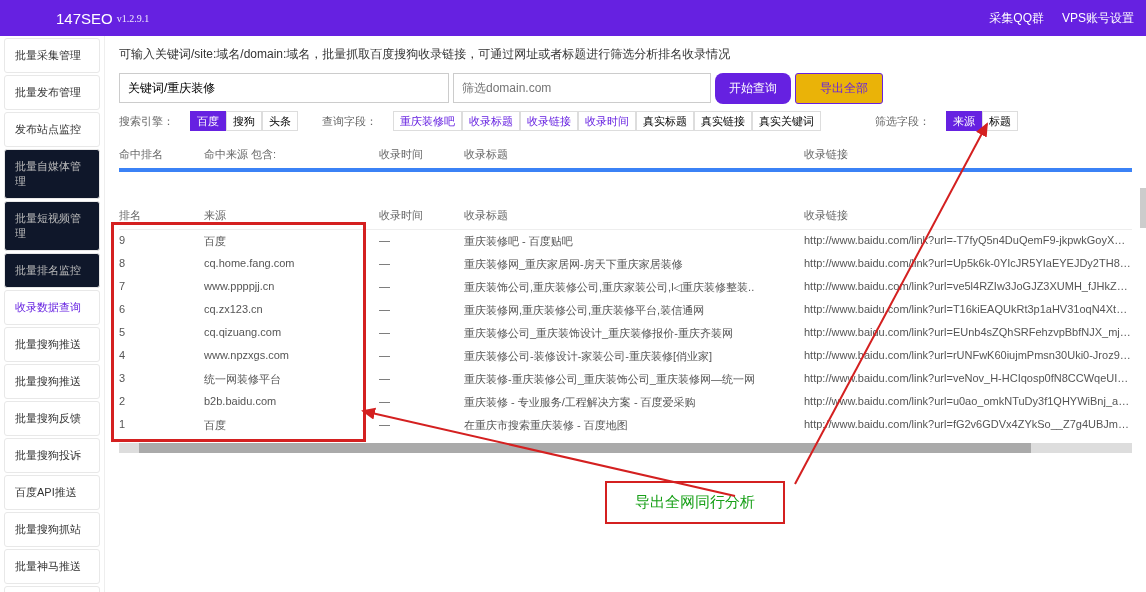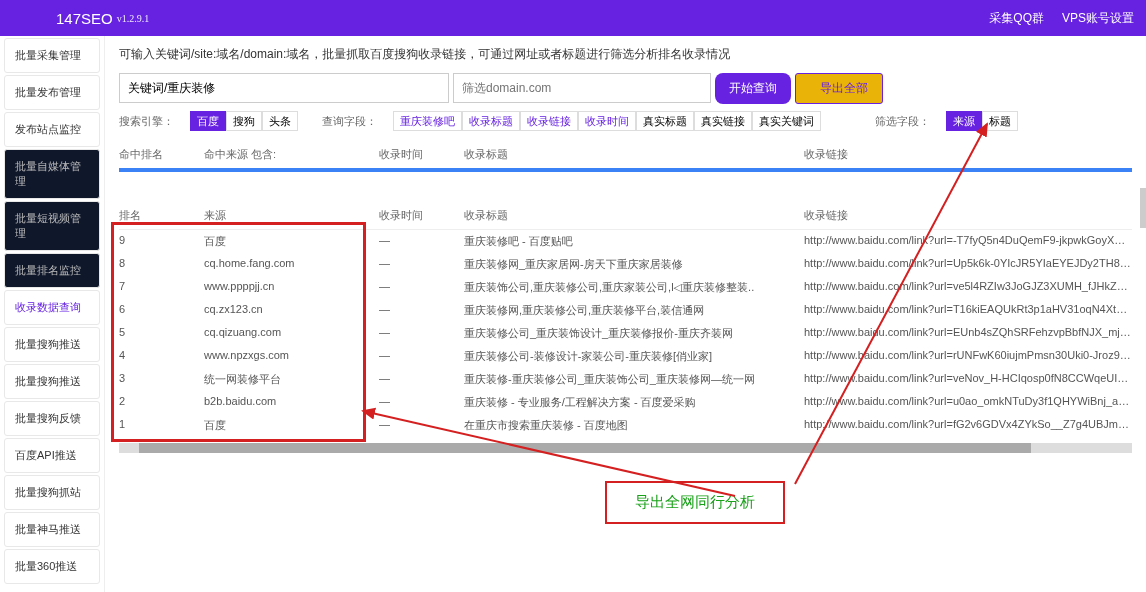--- a/index.html
+++ b/index.html
@@ -65,20 +65,21 @@
       <div class="snav-item ">批量采集管理</div>
       <div class="snav-item ">批量发布管理</div>
       <div class="snav-item ">发布站点监控</div>
       <div class="snav-item disabled">批量自媒体管理</div>
       <div class="snav-item disabled">批量短视频管理</div>
       <div class="snav-item disabled">批量排名监控</div>
       <div class="snav-item active">收录数据查询</div>
       <div class="snav-item ">批量搜狗推送</div>
       <div class="snav-item ">批量搜狗推送</div>
       <div class="snav-item ">批量搜狗反馈</div>
+      <div class="snav-item ">批量搜狗投诉</div>
       <div class="snav-item ">百度API推送</div>
       <div class="snav-item ">批量搜狗抓站</div>
       <div class="snav-item ">批量神马推送</div>
       <div class="snav-item ">批量360推送</div>
     </div>
 
   <div class="content">
     <div class="desc">可输入关键词/site:域名/domain:域名，批量抓取百度搜狗收录链接，可通过网址或者标题进行筛选分析排名收录情况</div>
 
     <div class="inputs-row">

